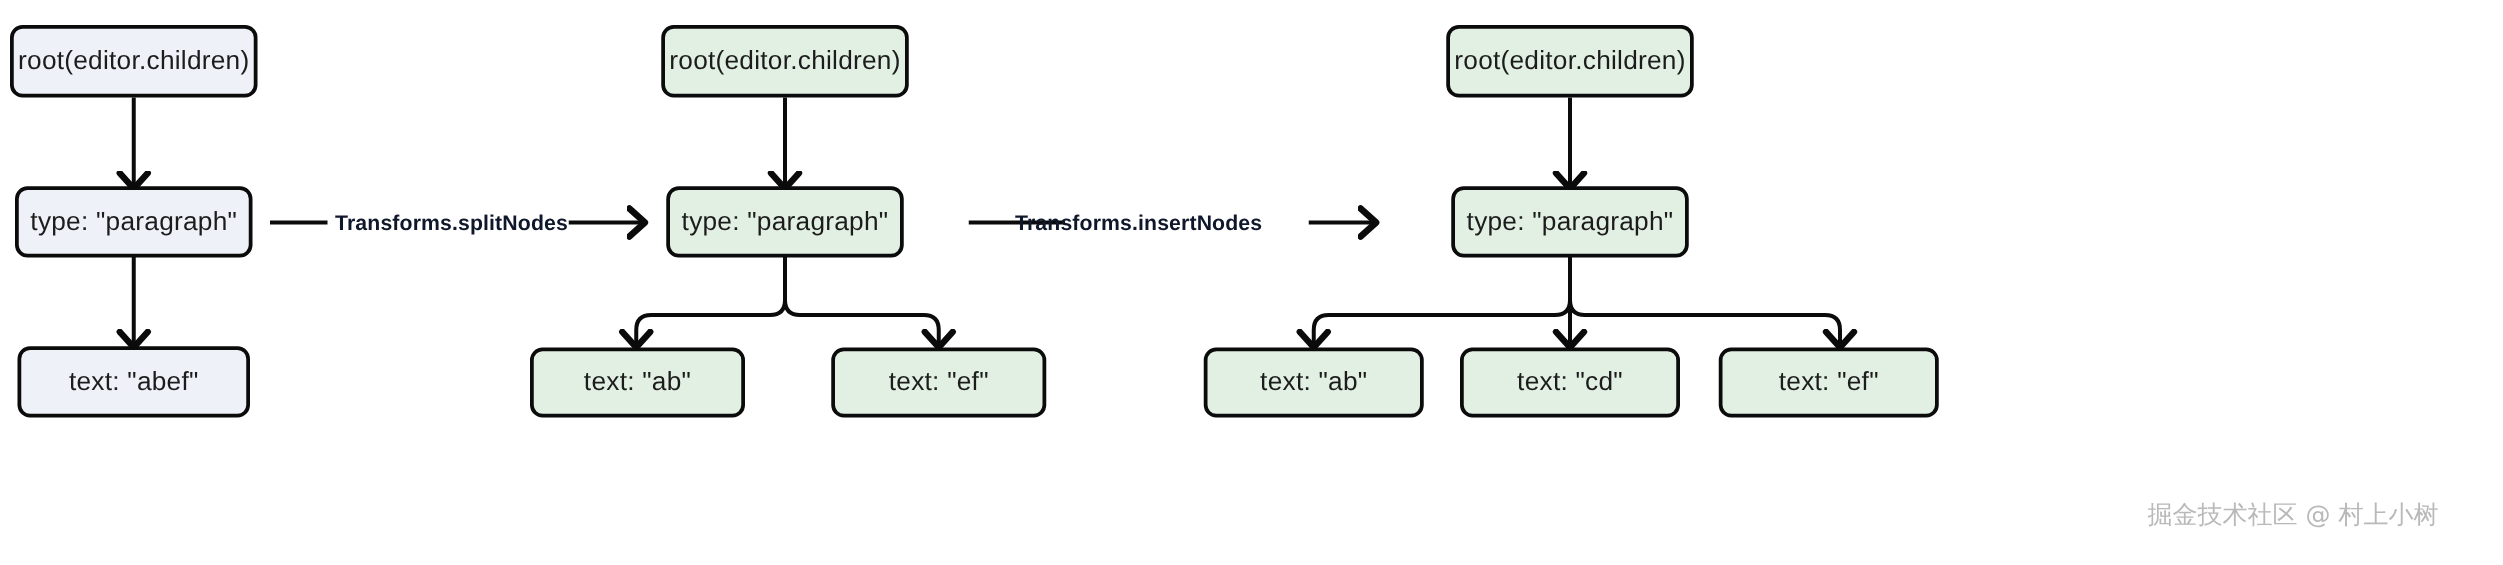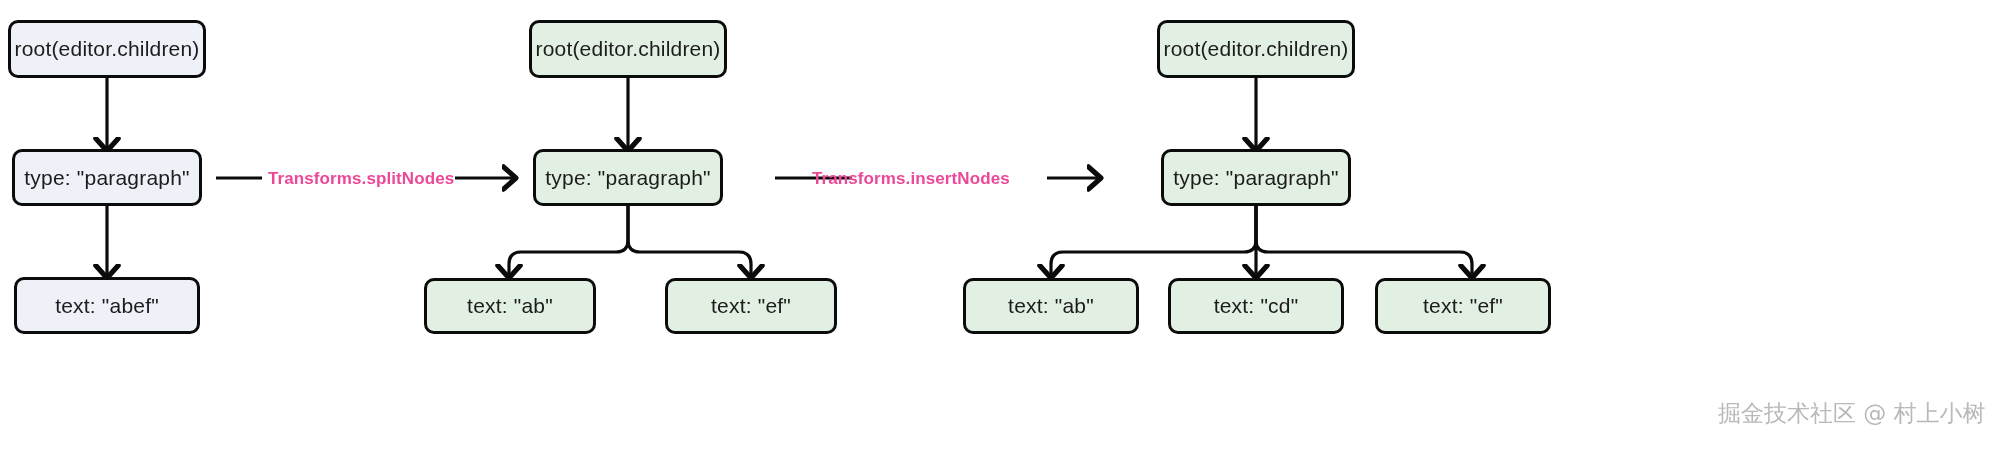--- a/index.html
+++ b/index.html
@@ -34,37 +34,37 @@
   .node.blue {
     background: #eef1f8;
   }
   .node.green {
     background: #e2f0e3;
   }
   .edge-label {
     position: absolute;
     font-size: 17px;
     font-weight: bold;
-    color: #ec4899;
+    color: #0f172a;
     white-space: nowrap;
     z-index: 4;
     letter-spacing: .1px;
   }
   svg.wires {
     position: absolute;
     left: 0;
     top: 0;
     width: 2002px;
     height: 452px;
     z-index: 2;
     overflow: visible;
   }
   .watermark {
     position: absolute;
-    font-size: 23px;
+    font-size: 20px;
     color: #b9b9b9;
     white-space: nowrap;
     z-index: 5;
     font-family: "DejaVu Sans", sans-serif;
   }
 </style>
 </head>
 <body>
 
 <div id="canvas">

